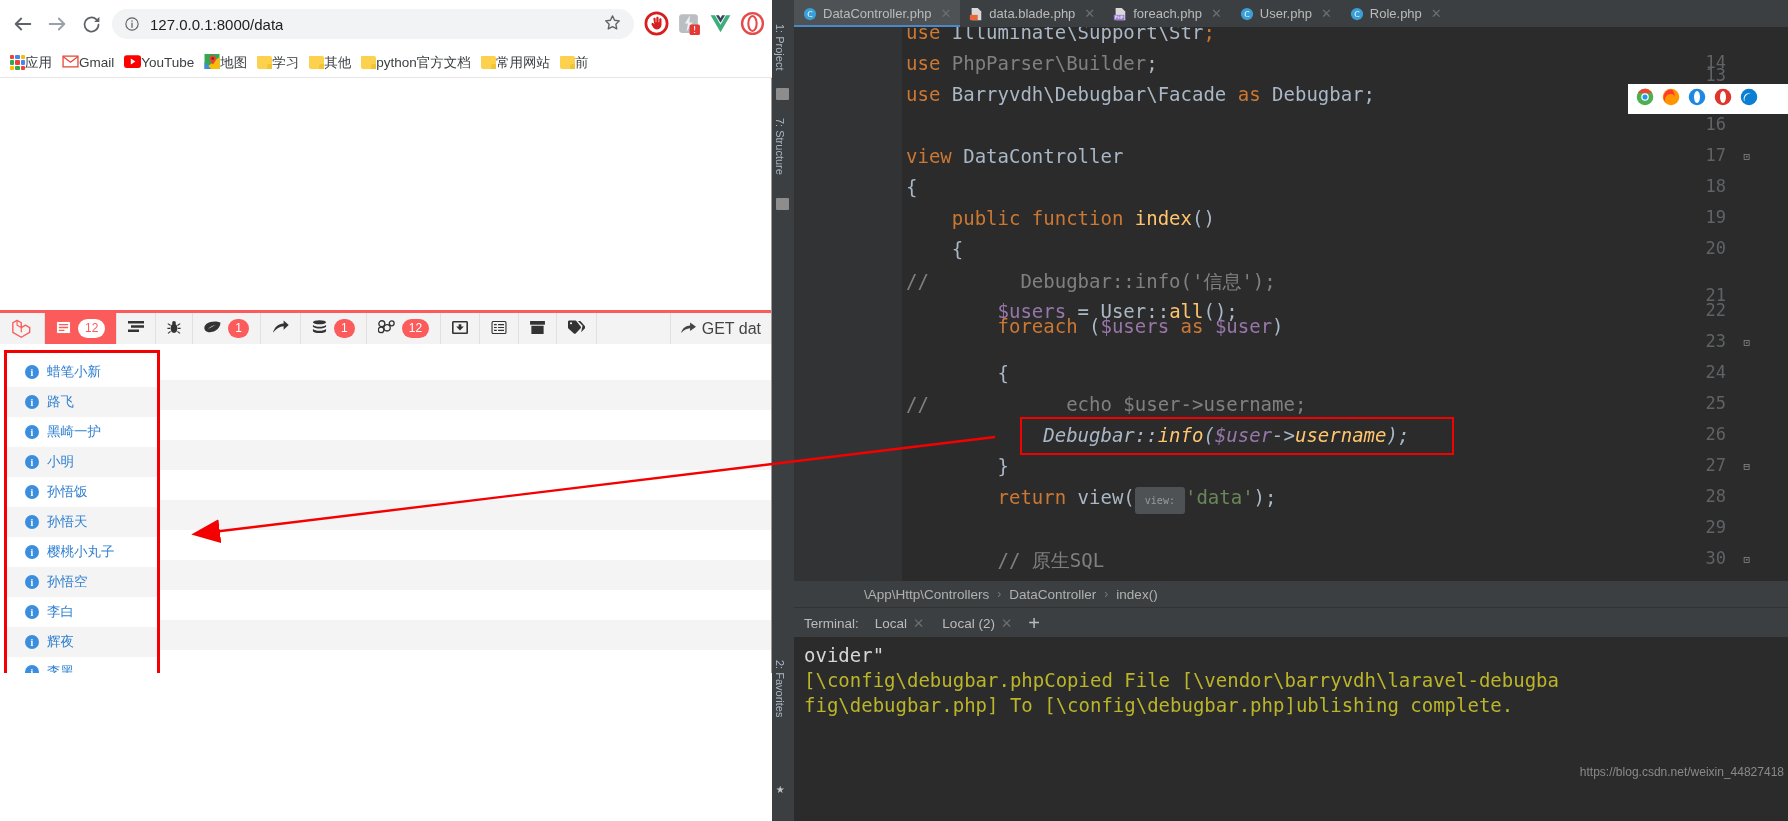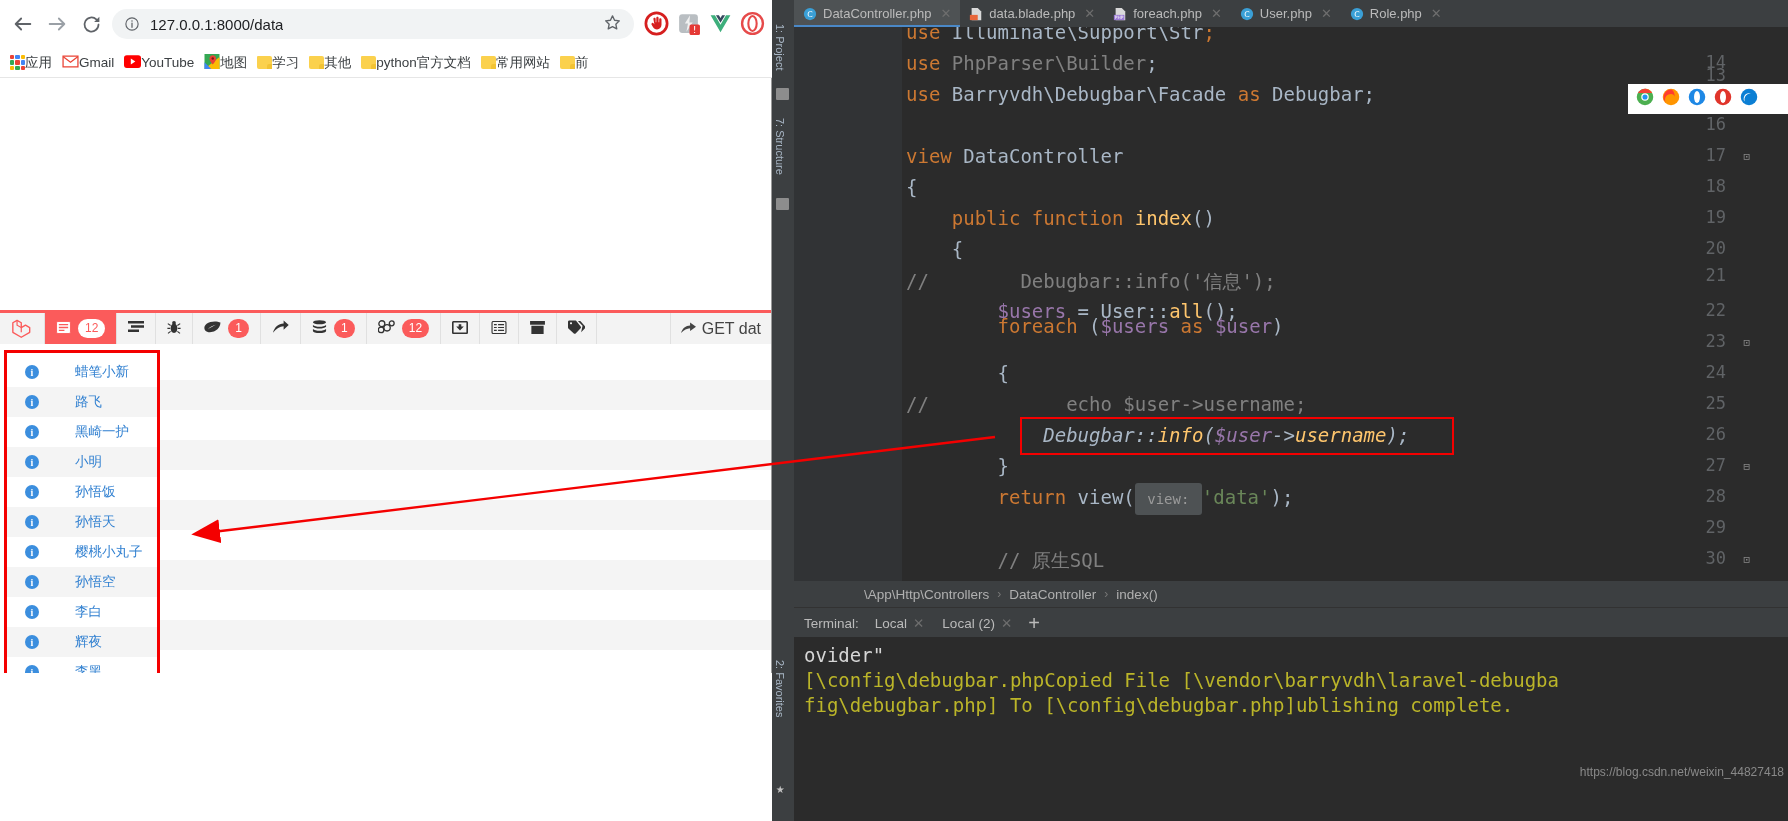--- a/index.html
+++ b/index.html
@@ -107,21 +107,21 @@
   .lrow{
     display:flex;align-items:center;gap:8px;height:30px;padding-left:18px;
     box-sizing:border-box;font-size:14px;color:#2f7fd0;
   }
   .lrow:nth-child(even){background:#f4f4f4;}
   .info-circle{
     width:14px;height:14px;border-radius:50%;background:#3b8ede;color:#fff;
     font-size:10px;font-weight:bold;display:flex;align-items:center;
     justify-content:center;flex:0 0 auto;font-family:"Liberation Serif",serif;
   }
-  .lrow .nm{font-family:"DejaVu Sans", sans-serif;font-size:13.5px;color:#2f7fd0;margin-left:28px;}
+  .lrow .nm{font-family:"DejaVu Sans", sans-serif;font-size:13.5px;color:#2f7fd0;}
 
   
   .stripes{position:absolute;left:160px;right:0;top:272px;bottom:0;}
   .stripe{height:30px;}
   .stripe.alt{background:#f4f4f4;}
 
   
   .ide{
     position:absolute;left:772px;top:0;width:1016px;height:821px;
     background:#3c3f41;color:#bbb;font-family:"DejaVu Sans Mono", monospace;
@@ -171,21 +171,21 @@
     font-family:"DejaVu Sans Mono", monospace;letter-spacing:0px;
   }
   .kw{color:#cc7832;}
   .fn{color:#ffc66d;}
   .var{color:#9876aa;}
   .str{color:#6a8759;}
   .cmt{color:#808080;}
   .plain{color:#a9b7c6;}
   .ital{font-style:italic;}
   .hintbox{
-    background:#4e5254;color:#9a9a9a;border-radius:3px;padding:8px 4px;font-size:14px;
+    background:#4e5254;color:#9a9a9a;border-radius:3px;padding:8px 4px;font-size:10px;
   }
   .breadcrumb{
     position:absolute;left:22px;right:0;top:581px;height:26px;background:#3c3f41;
     display:flex;align-items:center;gap:8px;padding-left:70px;
     font-family:"Liberation Sans",sans-serif;font-size:13.5px;color:#b0b0b0;
   }
   .bsep{color:#777;font-size:12px;}
   .termbar{
     position:absolute;left:22px;right:0;top:607px;height:30px;background:#3c3f41;
     display:flex;align-items:center;gap:14px;padding-left:10px;
@@ -628,21 +628,21 @@
           <div class="codeline" style="top: 87px;"></div>
           <div class="lnum" style="top: 118px;">17</div>
           <div class="fold" style="top: 123px;">⊡</div>
           <div class="codeline" style="top: 118px;"><span class="kw">view </span><span class="plain">DataController</span></div>
           <div class="lnum" style="top: 149px;">18</div>
           <div class="codeline" style="top: 149px;"><span class="plain">{</span></div>
           <div class="lnum" style="top: 180px;">19</div>
           <div class="codeline" style="top: 180px;"><span class="kw">    public </span><span class="kw">function </span><span class="fn">index</span><span class="plain">()</span></div>
           <div class="lnum" style="top: 211px;">20</div>
           <div class="codeline" style="top: 211px;"><span class="plain">    {</span></div>
-          <div class="lnum" style="top: 238px;">21</div>
+          <div class="lnum" style="top: 258px;">21</div>
           <div class="codeline" style="top: 242px;"><span class="cmt">//        Debugbar::info('信息');</span></div>
           <div class="lnum" style="top: 273px;">22</div>
           <div class="codeline" style="top: 273px;"><span class="var">        $users </span><span class="plain">= </span><span class="plain">User::</span><span class="fn">all</span><span class="plain">();</span></div>
           <div class="lnum" style="top: 304px;">23</div>
           <div class="fold" style="top: 309px;">⊡</div>
           <div class="codeline" style="top: 288px;"><span class="kw">        foreach </span><span class="plain">(</span><span class="var">$users </span><span class="kw">as </span><span class="var">$user</span><span class="plain">)</span></div>
           <div class="lnum" style="top: 335px;">24</div>
           <div class="codeline" style="top: 335px;"><span class="plain">        {</span></div>
           <div class="lnum" style="top: 366px;">25</div>
           <div class="codeline" style="top: 366px;"><span class="cmt">//            echo $user-&gt;username;</span></div>

